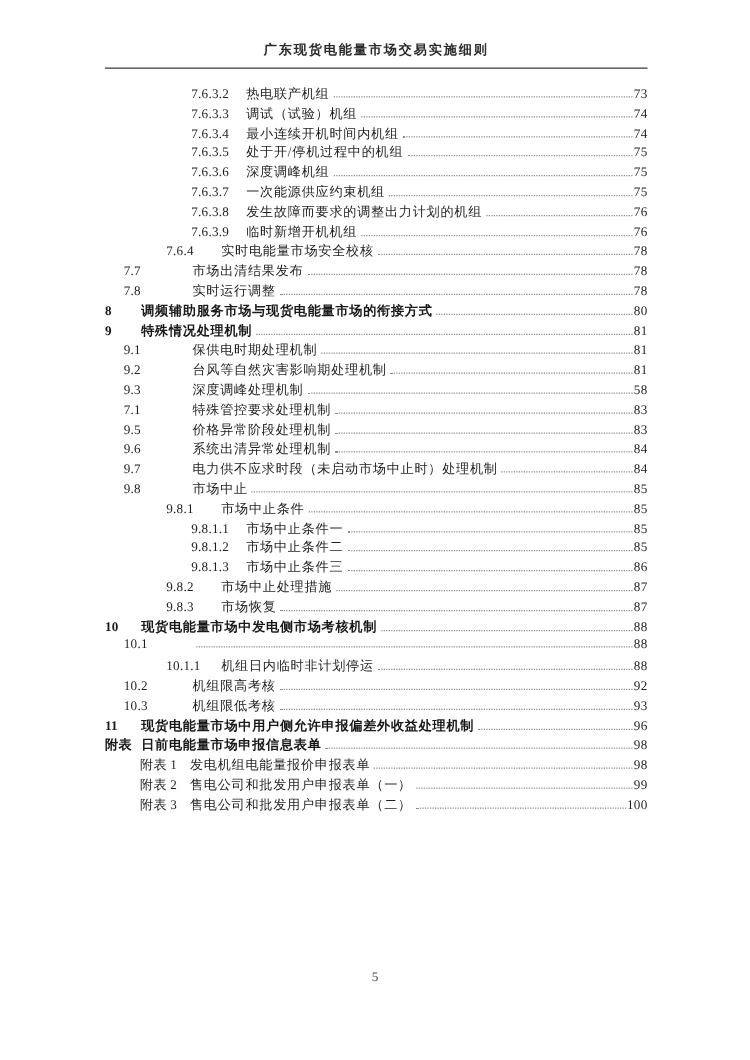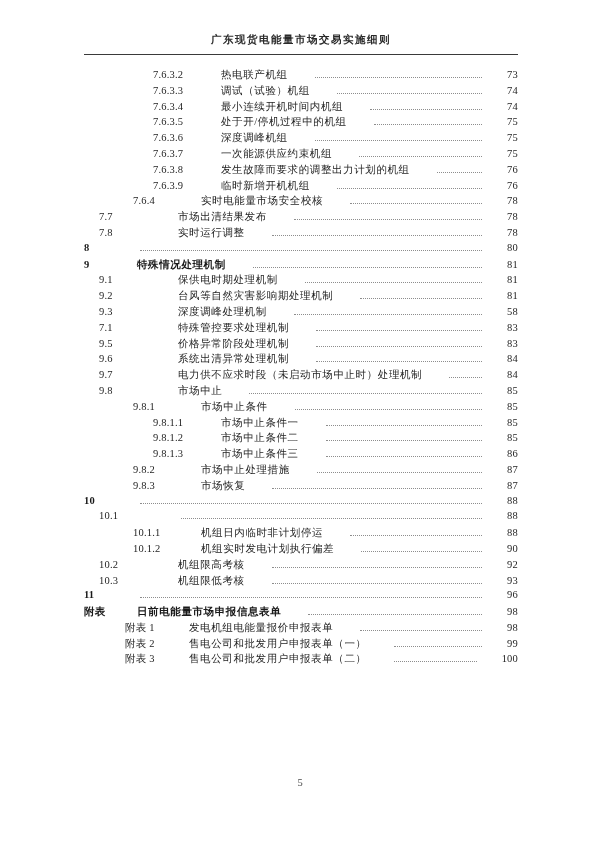--- a/index.html
+++ b/index.html
@@ -29,37 +29,36 @@
     color: #2a2a2a;
   }
   .toc { margin-top: 13px; }
   .toc-row {
     display: flex;
     align-items: baseline;
     height: 15.8px;
     font-size: 10.5px;
     white-space: nowrap;
     overflow: hidden;
-    gap: 24px;
   }
   .num   { flex: none; letter-spacing: 0.2px; }
   .title { flex: none; letter-spacing: 0.6px; }
   .leader {
     flex: 1 1 auto;
     min-width: 8px;
     border-bottom: 1.6px dotted #8d8d8d;
     margin: 0 1px 3px 3px;
   }
   .pageno { flex: none; text-align: right; letter-spacing: 0.2px; }
 
   .lv0 { padding-left: 0;    } .lv0 .num { min-width: 29px; }
   .lv1 { padding-left: 15px; } .lv1 .num { min-width: 55px; }
   .lv2 { padding-left: 49px; } .lv2 .num { min-width: 44px; }
   .lv3 { padding-left: 69px; } .lv3 .num { min-width: 44px; }
-  .lva { padding-left: 28px; } .lva .num { min-width: 40px; margin-left: 13px; }
+  .lva { padding-left: 28px; } .lva .num { min-width: 40px; }
 
   .bold .num, .bold .title { font-weight: bold; color: #191919; }
 
   .footer {
     position: absolute;
     bottom: 60px; left: 0; right: 0;
     text-align: center;
     font-size: 10.5px;
     color: #4a4a4a;
   }
@@ -147,20 +146,21 @@
 
   <div class="toc-row lv1">
     <span class="num">7.8</span>
     <span class="title">实时运行调整</span>
     <span class="leader"></span>
     <span class="pageno">78</span>
   </div>
 
   <div class="toc-row lv0 bold">
     <span class="num">8</span>
+    <span class="title">调频辅助服务市场与现货电能量市场的衔接方式</span>
     <span class="leader"></span>
     <span class="pageno">80</span>
   </div>
 
   <div class="toc-row lv0 bold">
     <span class="num">9</span>
     <span class="title">特殊情况处理机制</span>
     <span class="leader"></span>
     <span class="pageno">81</span>
   </div>
@@ -258,61 +258,57 @@
 
   <div class="toc-row lv2">
     <span class="num">9.8.3</span>
     <span class="title">市场恢复</span>
     <span class="leader"></span>
     <span class="pageno">87</span>
   </div>
 
   <div class="toc-row lv0 bold">
     <span class="num">10</span>
+    <span class="title">现货电能量市场中发电侧市场考核机制</span>
     <span class="leader"></span>
     <span class="pageno">88</span>
   </div>
 
   <div class="toc-row lv1">
     <span class="num">10.1</span>
     <span class="leader"></span>
     <span class="pageno">88</span>
   </div>
 
   <div class="toc-row lv2">
     <span class="num">10.1.1</span>
     <span class="title">机组日内临时非计划停运</span>
     <span class="leader"></span>
     <span class="pageno">88</span>
   </div>
 
-  <div class="toc-row lv2">
-    <span class="num">10.1.2</span>
-    <span class="title">机组实时发电计划执行偏差</span>
-    <span class="leader"></span>
-    <span class="pageno">90</span>
-  </div>
 
   <div class="toc-row lv1">
     <span class="num">10.2</span>
     <span class="title">机组限高考核</span>
     <span class="leader"></span>
     <span class="pageno">92</span>
   </div>
 
   <div class="toc-row lv1">
     <span class="num">10.3</span>
     <span class="title">机组限低考核</span>
     <span class="leader"></span>
     <span class="pageno">93</span>
   </div>
 
 
   <div class="toc-row lv0 bold">
     <span class="num">11</span>
+    <span class="title">现货电能量市场中用户侧允许申报偏差外收益处理机制</span>
     <span class="leader"></span>
     <span class="pageno">96</span>
   </div>
 
   <div class="toc-row lv0 bold">
     <span class="num">附表</span>
     <span class="title">日前电能量市场申报信息表单</span>
     <span class="leader"></span>
     <span class="pageno">98</span>
   </div>

